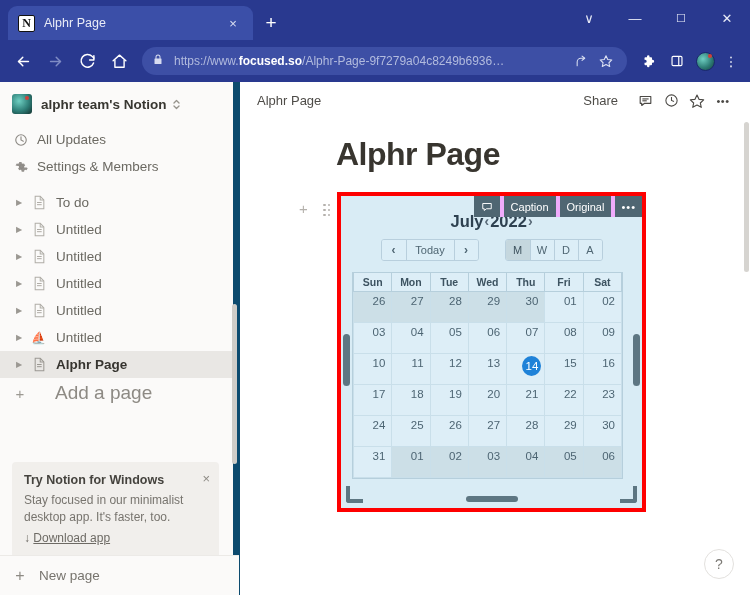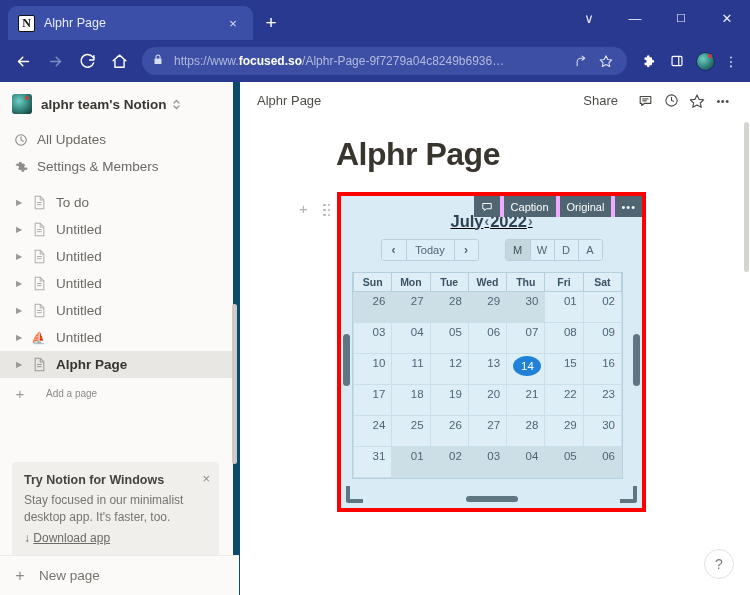--- a/index.html
+++ b/index.html
@@ -141,21 +141,21 @@
   }
   .page-item.active { background: #e9e7e4; }
   .page-item .arrow { width: 14px; flex: 0 0 14px; color: #9b9892; font-size: 8px; text-align: center; }
   .page-item .picon { width: 18px; flex: 0 0 18px; margin-left: 4px; display:flex; align-items:center; justify-content:center; }
   .page-item .plabel { margin-left: 8px; color: #6b6962; font-size: 13.5px;
     white-space: nowrap; overflow: hidden; text-overflow: ellipsis; }
   .page-item.active .plabel { color: #36342f; font-weight: 600; }
 
   .add-page { display: flex; align-items: center; height: 30px; padding: 0 11px; }
   .add-page .pl { width: 18px; flex: 0 0 18px; color: #9b9892; font-size: 15px; text-align:center; line-height: 1; }
-  .add-page .lb2 { margin-left: 17px; color: #8d8a84; font-size: 10px; }
+  .add-page .lb2 { margin-left: 26px; color: #8d8a84; font-size: 19px; }
 
   .promo {
     position: absolute; left: 12px; right: 14px; top: 380px;
     background: #f1efec; border-radius: 4px; padding: 11px 12px 13px 12px;
   }
   .promo-title { font-size: 12.5px; font-weight: 700; color: #45433e; padding-right: 18px; }
   .promo-body { font-size: 12px; color: #77746e; line-height: 1.45; margin-top: 5px; }
   .promo-link { font-size: 12px; color: #6d6a64; margin-top: 4px; display: inline-block; }
   .promo-link u { text-decoration: underline; }
   .promo-x { position: absolute; top: 9px; right: 9px; color: #8d8a84; font-size: 13px; }
@@ -207,21 +207,21 @@
   .et-btn {
     display: flex; align-items: center; justify-content: center;
     padding: 0 7px; color: #ffffff; font-size: 11px;
     border-left: 4px solid #f0abfc;
   }
   .et-btn:first-child { border-left: none; }
   .et-btn.dots { letter-spacing: 1px; font-size: 11px; padding: 0 6px; }
 
   .cal-header {
     position: absolute; top: 12px; left: 0; right: 0; height: 26px;
-    display: flex; align-items: center; justify-content: center; gap: 1px; text-decoration: underline;
+    display: flex; align-items: center; justify-content: center; gap: 1px;
   }
   .cal-month { font-size: 16.5px; font-weight: 700; color: #2e4150; }
   .cal-arrow { font-size: 14px; color: #5a6b78; font-weight: 600; }
   .cal-year { font-size: 16.5px; font-weight: 700; color: #2e4150; }
 
   .cal-controls {
     position: absolute; top: 42px; left: 0; right: 0; height: 24px;
     display: flex; align-items: center; justify-content: center; gap: 26px;
   }
   .btn-group { display: flex; height: 22px; border: 1px solid #b8cfdd; border-radius: 3px; overflow: hidden; background: #dceef7; }
@@ -247,21 +247,21 @@
   }
   .cal-grid td {
     height: 31px; border: 1px solid #c9dfea; background: #ddeef7;
     vertical-align: top; text-align: right; padding: 3px 6px 0 0;
     font-size: 11.5px; color: #4d6573;
   }
   .cal-grid td.other { background: #ccdfe7; }
   .cal-grid td.today-cell { padding: 0; position: relative; }
   .today-pill {
     position: absolute; top: 2px; right: 3px;
-    width: 28px; height: 20px; border-radius: 50%;
+    width: 19px; height: 20px; border-radius: 50%;
     background: #1f82d8; color: #ffffff; font-size: 11.5px;
     display: flex; align-items: center; justify-content: center; font-weight: 500;
   }
 
   .handle-v {
     position: absolute; width: 7px; height: 52px; border-radius: 4px;
     background: #5d7682; top: 138px;
   }
   .handle-v.left { left: 2px; }
   .handle-v.right { right: 2px; }

